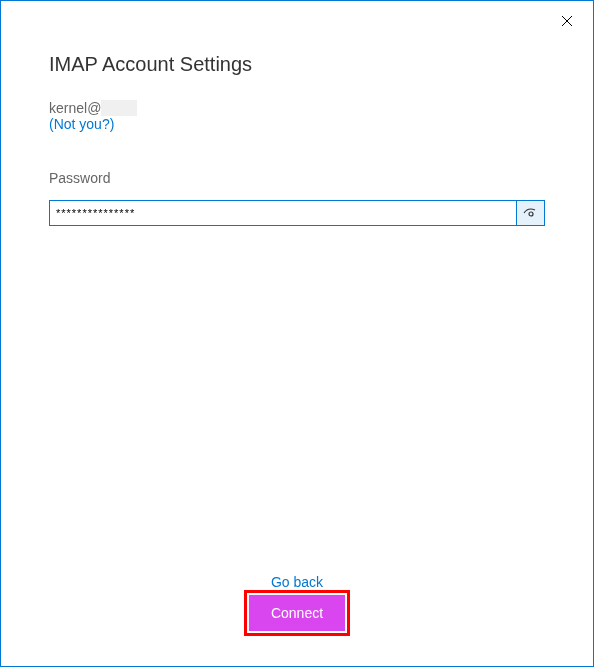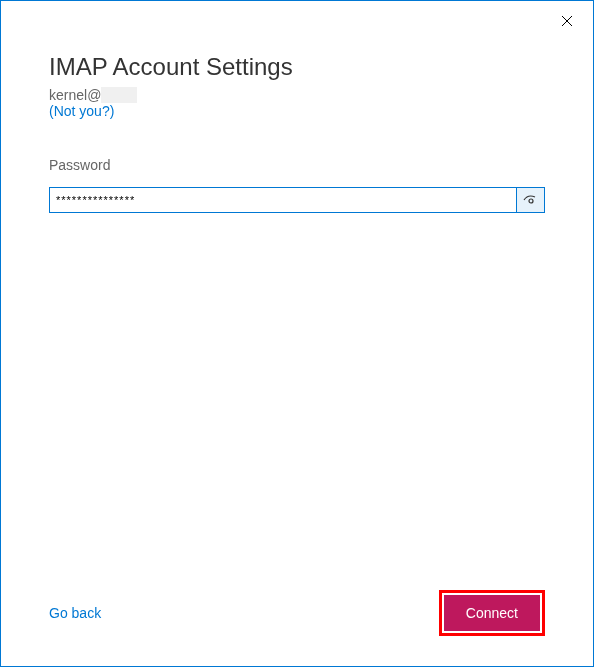--- a/index.html
+++ b/index.html
@@ -31,24 +31,24 @@
       display: flex;
       align-items: center;
       justify-content: center;
       font-size: 14px;
       color: #000;
     }
     .content {
       padding: 52px 48px 0 48px;
     }
     .title {
-      font-size: 24px;
+      font-size: 20px;
       font-weight: 400;
       color: #333;
-      margin-bottom: 6px;
+      margin-bottom: 24px;
     }
     .header-row {
       display: flex;
       justify-content: space-between;
       align-items: baseline;
       margin-bottom: 38px;
       flex-direction: column;
     }
     .email {
       font-size: 14px;
@@ -94,34 +94,35 @@
       align-items: center;
       justify-content: center;
       cursor: pointer;
     }
     .footer {
       position: absolute;
       bottom: 30px;
       left: 48px;
       right: 48px;
       display: flex;
-      justify-content: space-between;
+      justify-content: flex-start;
       align-items: center;
+      flex-direction: column;
     }
     .go-back {
       font-size: 14px;
       color: #0078d4;
       cursor: pointer;
     }
     .connect-wrapper {
       border: 3px solid #ff0000;
       padding: 2px;
     }
     .connect-btn {
-      background: #be185d;
+      background: #d946ef;
       color: #fff;
       border: none;
       padding: 10px 22px;
       font-size: 14px;
       cursor: pointer;
       font-family: "Segoe UI", sans-serif;
     }
   </style>
 </head>
 <body>

